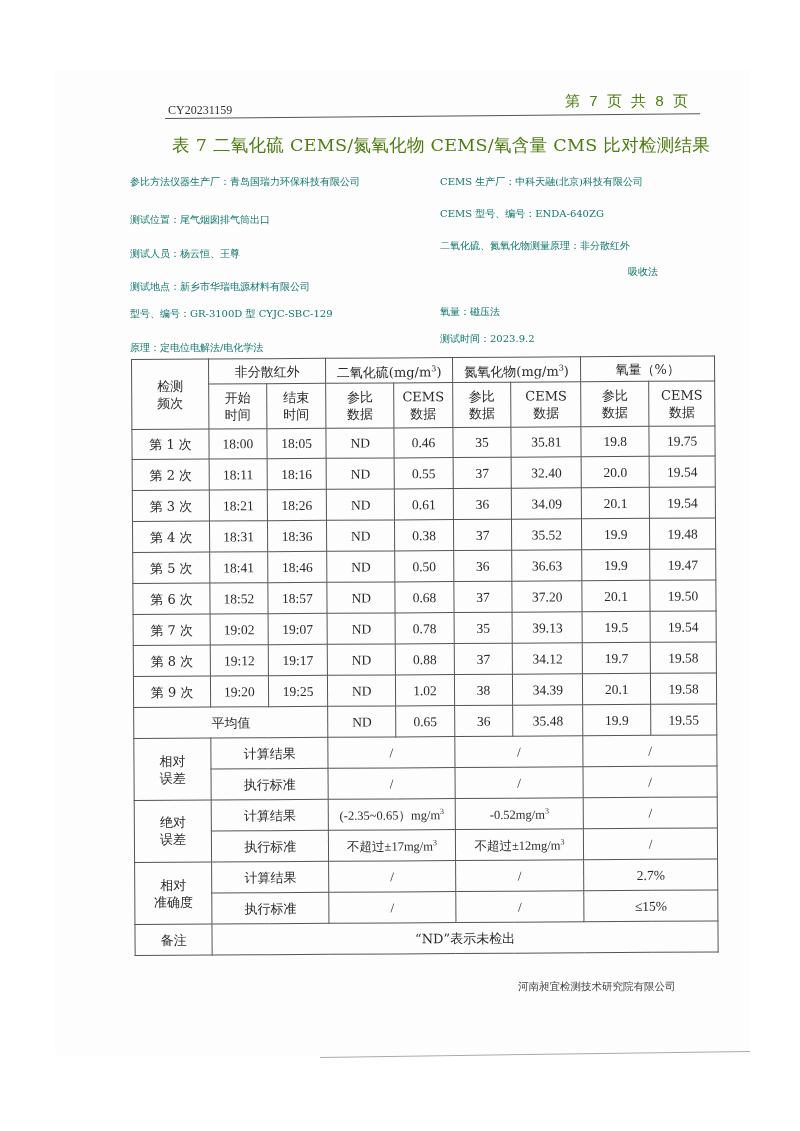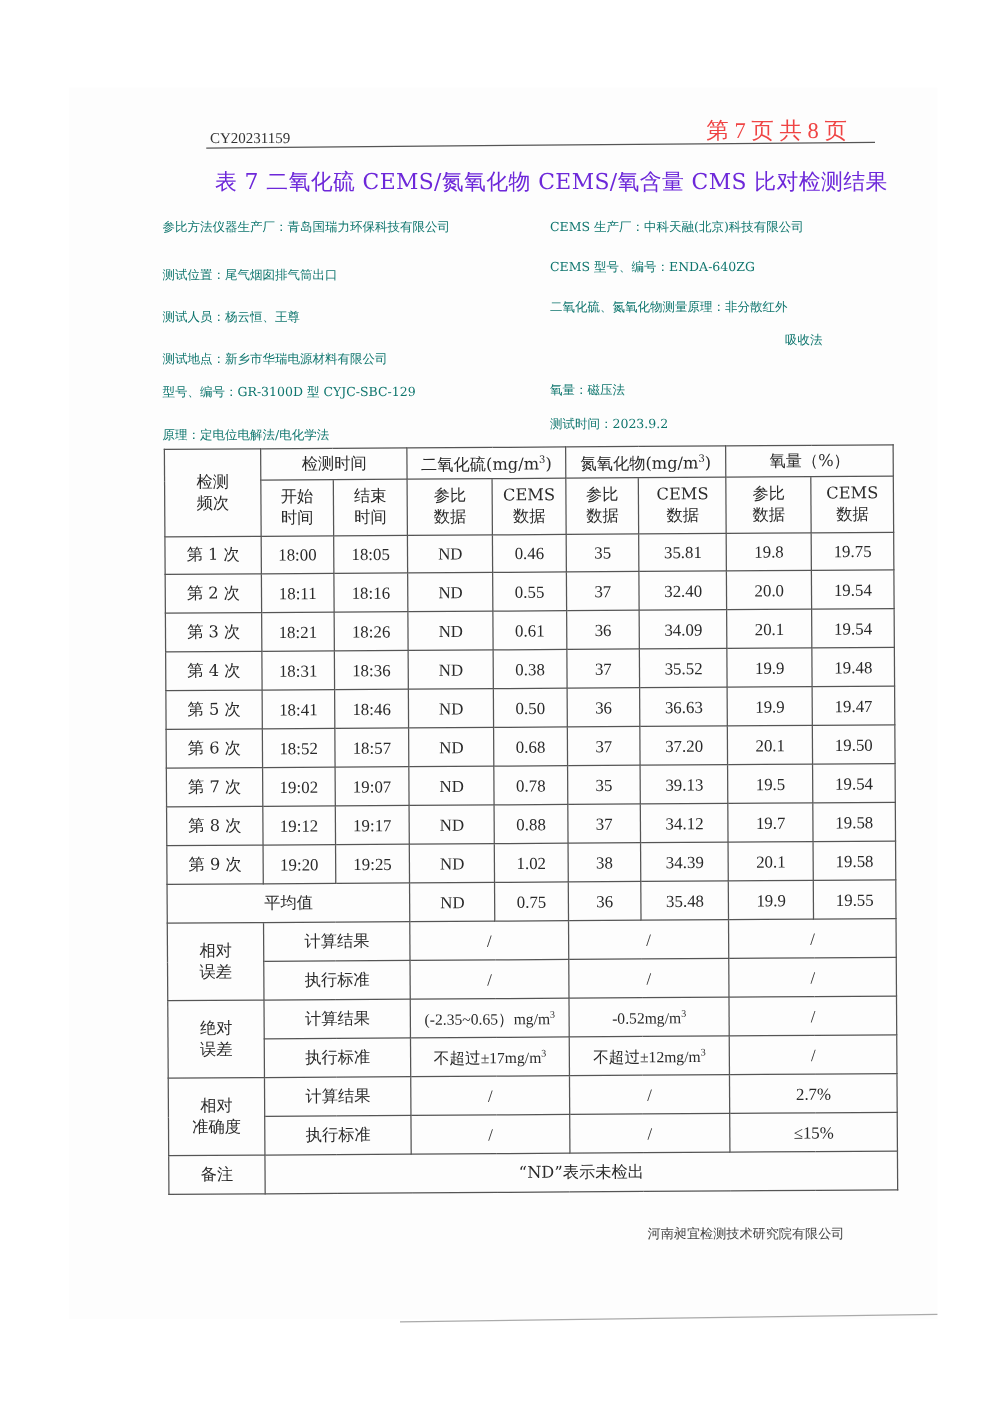--- a/index.html
+++ b/index.html
@@ -1,22 +1,22 @@
 <!DOCTYPE html>
 <html><head>
 <meta charset="utf-8">
 <style>
   html, body { margin:0; padding:0; }
   body { width:800px; height:1131px; background:#ffffff; position:relative; overflow:hidden;
          font-family:"DejaVu Serif","Liberation Serif",serif; color:#2a2a2a; }
   .page { position:absolute; left:55px; top:70px; width:695px; height:985px; background:#fdfdfd; }
   .hdr-left { position:absolute; left:168px; top:103px; font-size:12px; font-family:"Liberation Serif",serif; color:#333; }
-  .hdr-right { position:absolute; left:565px; top:92px; font-size:18px; font-family:Liberation Serif, serif; color:#ef4444; }
+  .hdr-right { position:absolute; left:565px; top:92px; font-size:15px; font-family:Liberation Mono, monospace; color:#4d7c0f; }
   .hdr-line { position:absolute; left:165px; top:118px; width:535px; height:1px; background:#555; transform:rotate(-0.5deg); transform-origin:left; }
-  .title { position:absolute; left:172px; top:133px; font-size:17.5px; letter-spacing:0.3px; color:#6d28d9; white-space:nowrap; }
+  .title { position:absolute; left:172px; top:133px; font-size:17.5px; letter-spacing:0.3px; color:#4d7c0f; white-space:nowrap; }
   .info { position:absolute; font-size:10px; color:#0f766e; white-space:nowrap; }
   table.data { position:absolute; left:131px; top:359px; width:584px; border-collapse:collapse; font-size:13.5px;
                font-family:"Liberation Serif","DejaVu Serif",serif; transform:rotate(-0.35deg); transform-origin:left top; }
   table.data td { border:1px solid #555; text-align:center; vertical-align:middle; padding:0; color:#2a2a2a; line-height:17px; }
   .hn { font-family:"DejaVu Serif",serif; font-size:13px; }
   .small { font-size:12.5px; }
   .footer { position:absolute; left:518px; top:980px; font-size:10.5px; color:#444;text-align:center; }
   .bottom-line { position:absolute; left:320px; top:1057px; width:430px; height:1px; background:#aaa; transform:rotate(-0.8deg); transform-origin:left; }
   sup { font-size:8px; }
 </style>
@@ -53,21 +53,21 @@
       <col style="width:57px">
       <col style="width:57px">
     <col style="width:68px">
       <col style="width:66px">
       <col style="width:64px">
   </colgroup>
   <tbody>
       <tr style="height:25px;">
     <td rowspan="2" class="hn" style="white-space:pre-line;">检测
 频次</td>
-    <td colspan="2" class="hn">检测时间</td>
+    <td colspan="2" class="hn">非分散红外</td>
     <td colspan="2" class="hn"><span>二氧化硫(mg/m</span><sup>3</sup><span>)</span></td>
     <td colspan="2" class="hn"><span>氮氧化物(mg/m</span><sup>3</sup><span>)</span></td>
     <td colspan="2" class="hn">氧量（%）</td>
   </tr>
   <tr style="height:45px;">
     <td class="hn" style="white-space:pre-line;margin-left:41px;">开始
 时间</td>
     <td class="hn" style="white-space:pre-line;">结束
 时间</td>
     <td class="hn" style="white-space:pre-line;">参比
@@ -179,21 +179,21 @@
         <td>ND</td>
         <td>1.02</td>
         <td>38</td>
         <td>34.39</td>
         <td>20.1</td>
         <td>19.58</td>
   </tr>
   <tr style="height:31px;">
     <td colspan="3" class="hn">平均值</td>
         <td>ND</td>
-        <td>0.75</td>
+        <td>0.65</td>
         <td>36</td>
         <td>35.48</td>
         <td>19.9</td>
         <td>19.55</td>
   </tr>
 
   <tr style="height:31px;">
     <td rowspan="2" class="hn" style="white-space:pre-line;">相对
 误差</td>
     <td colspan="2" class="hn">计算结果</td>

